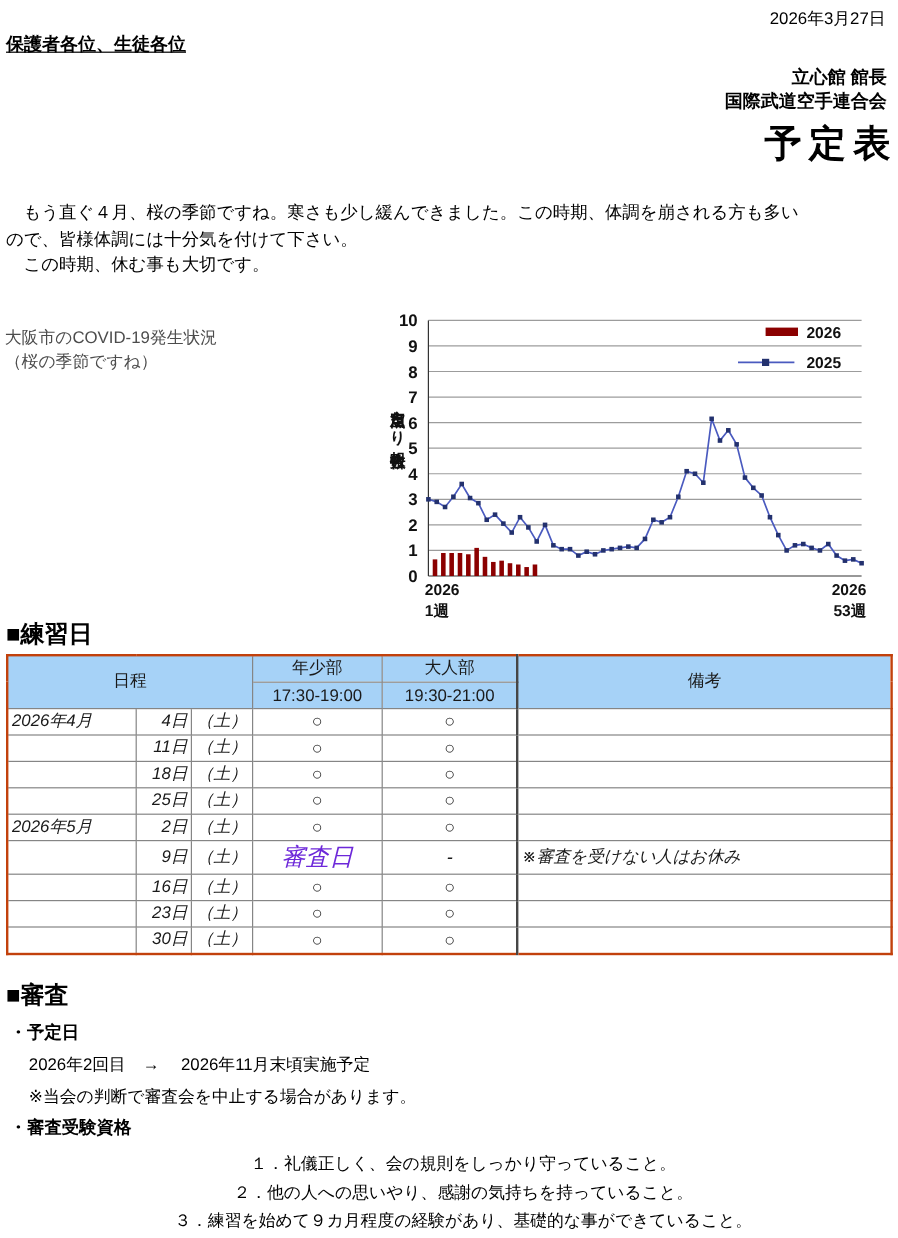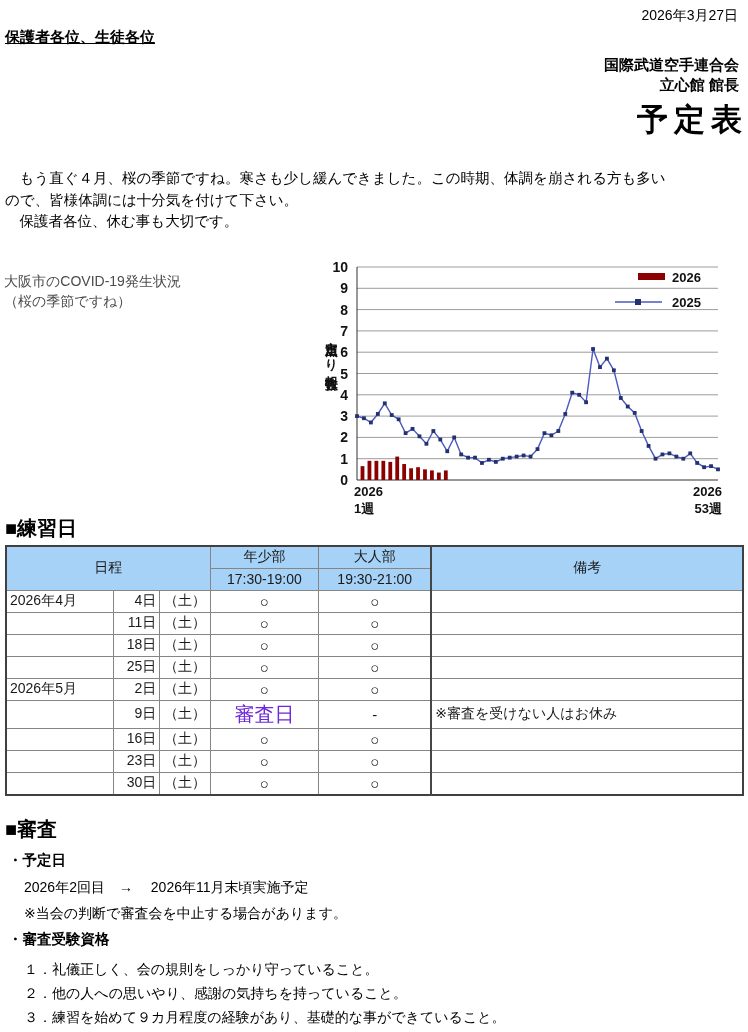--- a/index.html
+++ b/index.html
@@ -20,50 +20,50 @@
     writing-mode:vertical-rl;font-size:13px;font-weight:bold;letter-spacing:1px;color:#111;
   }
   .chart-svg{position:absolute;left:270px;top:0;}
   svg text{font-family:"Liberation Sans","DejaVu Sans",sans-serif;}
   .section-heading{margin:2px 0 3px 5px;font-size:20px;font-weight:bold;}
   table.schedule{
     border-collapse:collapse;table-layout:fixed;margin-left:5px;width:739px;
     font-size:14px;color:#1a1a1a;
   }
   table.schedule th,table.schedule td{border:1px solid #858585;padding:0 3px;overflow:hidden;white-space:nowrap;}
-  table.schedule{border:2px solid #404040;}
+  table.schedule{border:2px solid #c2410c;}
   table.schedule th{background:#A6D2F7;font-weight:normal;height:21px;text-align:center;}
-  table.schedule td{height:21px;}
+  table.schedule td{height:21px;font-style:italic;}
   td.c-month{text-align:left;}
   td.c-day{text-align:right;}
   td.c-dow{text-align:center;}
   td.c-mark{text-align:center;font-size:15px;}
   td.c-note{text-align:left;border-left:2px solid #464646 !important;}
   th.h-note{border-left:2px solid #464646 !important;}
   td.c-mark.red{color:#6d28d9;font-size:20px;}
   .exam-section{margin-top:20px;}
   .exam-sub{font-weight:bold;font-size:14.5px;margin:8px 0 0 8px;}
   .exam-line{margin:9px 0 0 24px;line-height:17px;}
-  .exam-item{margin:0 0 0 24px;line-height:24px;}
+  .exam-item{margin:0 0 0 24px;line-height:24px;text-align:center;}
 </style>
 </head>
 <body>
 
 <div class="date-line">2026年3月27日</div>
 <div><span class="salutation">保護者各位、生徒各位</span></div>
 <div class="org-block">
+  <div>立心館 館長</div>
   <div>国際武道空手連合会</div>
-  <div>立心館 館長</div>
 </div>
 <div class="doc-title">予定表</div>
 
 <div class="intro">
   <div>　もう直ぐ４月、桜の季節ですね。寒さも少し緩んできました。この時期、体調を崩される方も多い</div>
   <div>ので、皆様体調には十分気を付けて下さい。</div>
-  <div>　保護者各位、休む事も大切です。</div>
+  <div>　この時期、休む事も大切です。</div>
 </div>
 
 <div class="chart-section">
   <div class="chart-label">
     <div>大阪市のCOVID-19発生状況</div>
     <div>（桜の季節ですね）</div>
   </div>
   <div class="chart-ylabel">定点当たり報告数</div>
   <svg class="chart-svg" width="478" height="260" viewBox="0 0 478 260">
       <line x1="87" y1="225" x2="448" y2="225" stroke="#333333" stroke-width="1"></line>

